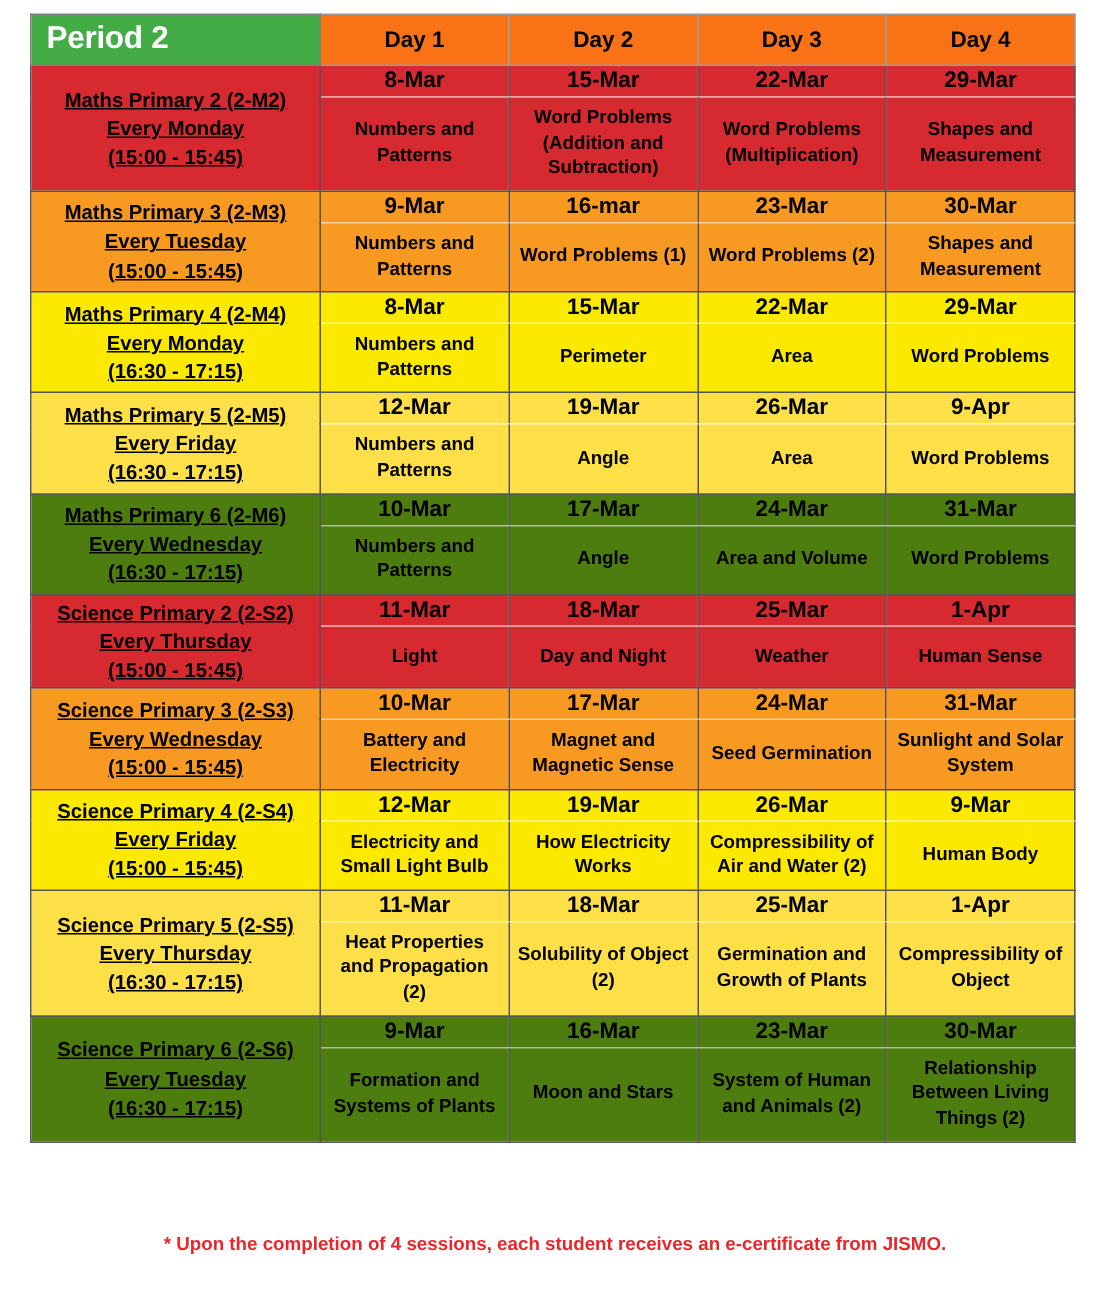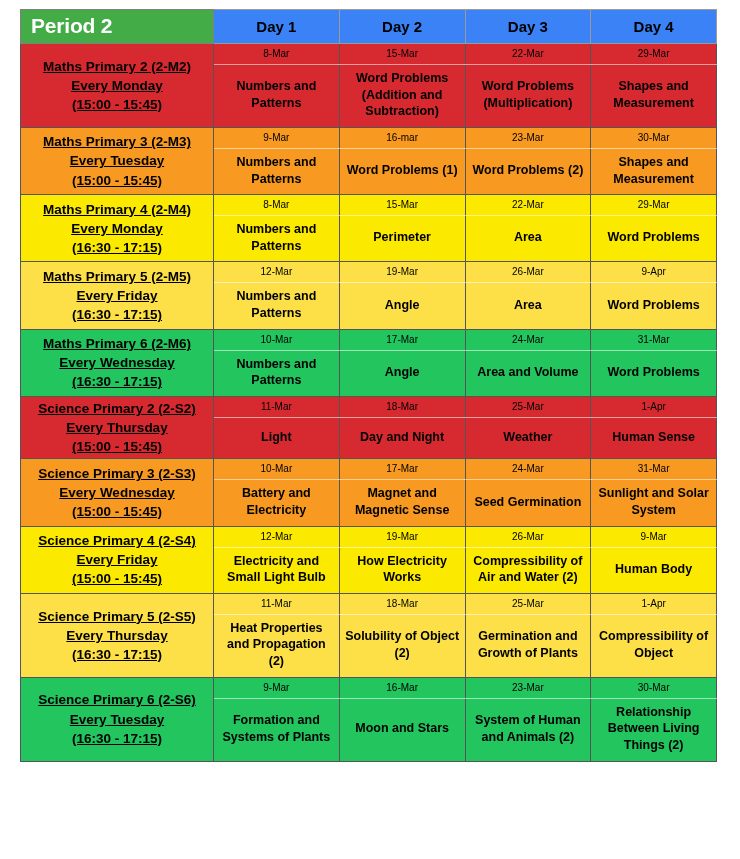--- a/index.html
+++ b/index.html
@@ -40,21 +40,21 @@
     font-size: 21px;
     font-weight: bold;
     text-align: left;
     padding: 4px 0 5px 10px;
     border: 1px solid #7f7f7f;
     height: 30px;
     box-sizing: border-box;
     letter-spacing: -0.2px;
   }
   .hdr-day {
-    background: #3b82f6;
+    background: #f97316;
     color: #000000;
     font-size: 15px;
     font-weight: bold;
     text-align: center;
     border: 1px solid #9a9a9a;
     height: 30px;
     box-sizing: border-box;
     padding: 0;
   }
 
@@ -69,22 +69,22 @@
     border: 1px solid #555555;
     padding: 2px 3px;
     text-decoration: underline;
   }
   .course-cell .ln { display: block; white-space: nowrap; }
 
   
   .date-cell {
     text-align: center;
     vertical-align: middle;
-    font-size: 10px;
-    font-weight: normal;
+    font-size: 15px;
+    font-weight: bold;
     color: #000000;
     height: 17px;
     padding: 1px 2px 2px;
     border-left: 1px solid #555555;
     border-right: 1px solid #555555;
     border-top: 1px solid #555555;
     border-bottom: 1px solid rgba(255,255,255,0.55);
   }
 
   
@@ -100,21 +100,21 @@
     border-right: 1px solid #555555;
     border-bottom: 1px solid #555555;
     border-top: none;
   }
 
   
   .clr-red    { background: #D62A30; }
   .clr-orange { background: #F89A21; }
   .clr-yellow { background: #FBE900; margin-left: 11px; }
   .clr-green  { background: #fde047; }
-  .clr-purple { background: #22c55e; }
+  .clr-purple { background: #4d7c0f; }
 
   
   #footer-note {
     position: absolute;
     left: 0;
     top: 822px;
     width: 740px;
     text-align: center;
     color: #E8262C;
     font-size: 12.5px;
@@ -311,14 +311,15 @@
         </tr>
         <tr>
           <td class="topic-cell clr-purple">Formation and Systems of Plants</td>
           <td class="topic-cell clr-purple">Moon and Stars</td>
           <td class="topic-cell clr-purple">System of Human and Animals (2)</td>
           <td class="topic-cell clr-purple">Relationship Between Living Things (2)</td>
         </tr>
       </tbody>
   </table>
 
+  <div id="footer-note">* Upon the completion of 4 sessions, each student receives an e-certificate from JISMO.</div>
 
 </div>
 
 </body></html>

